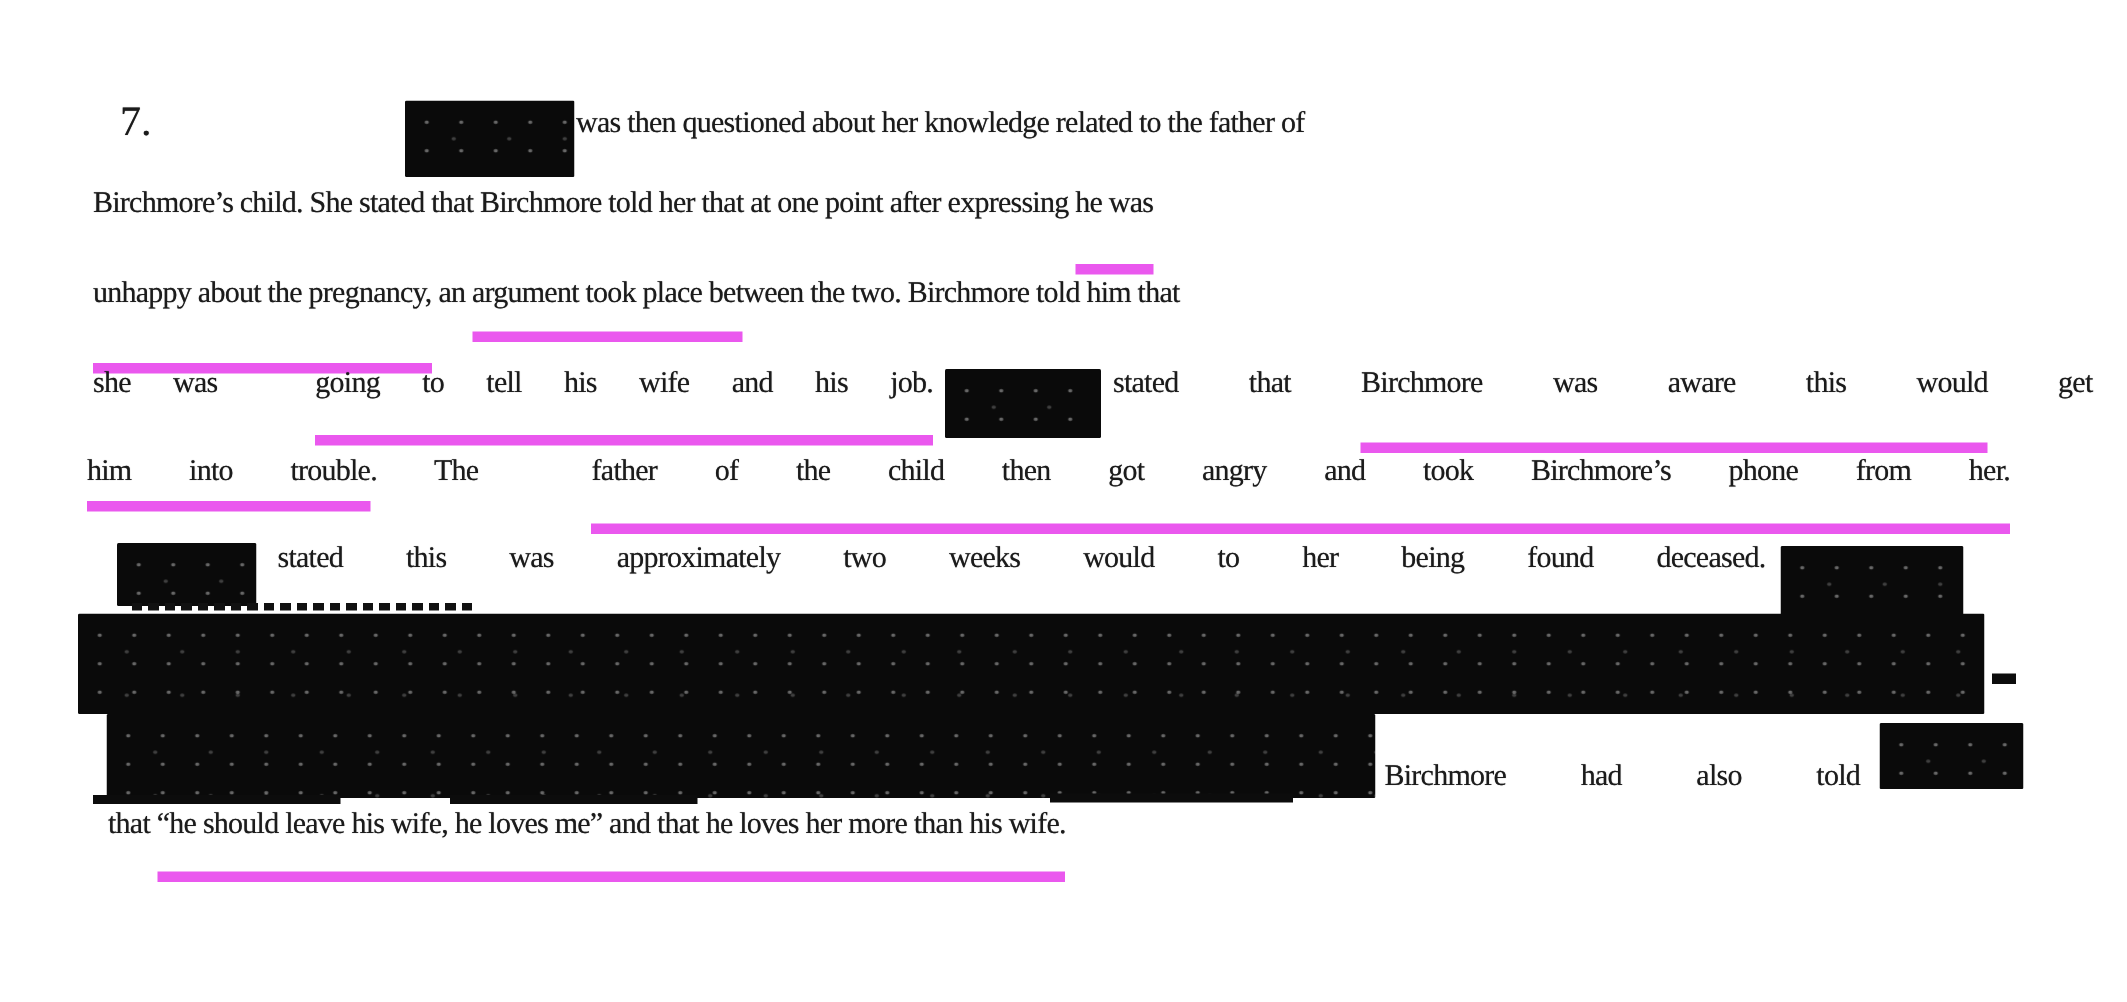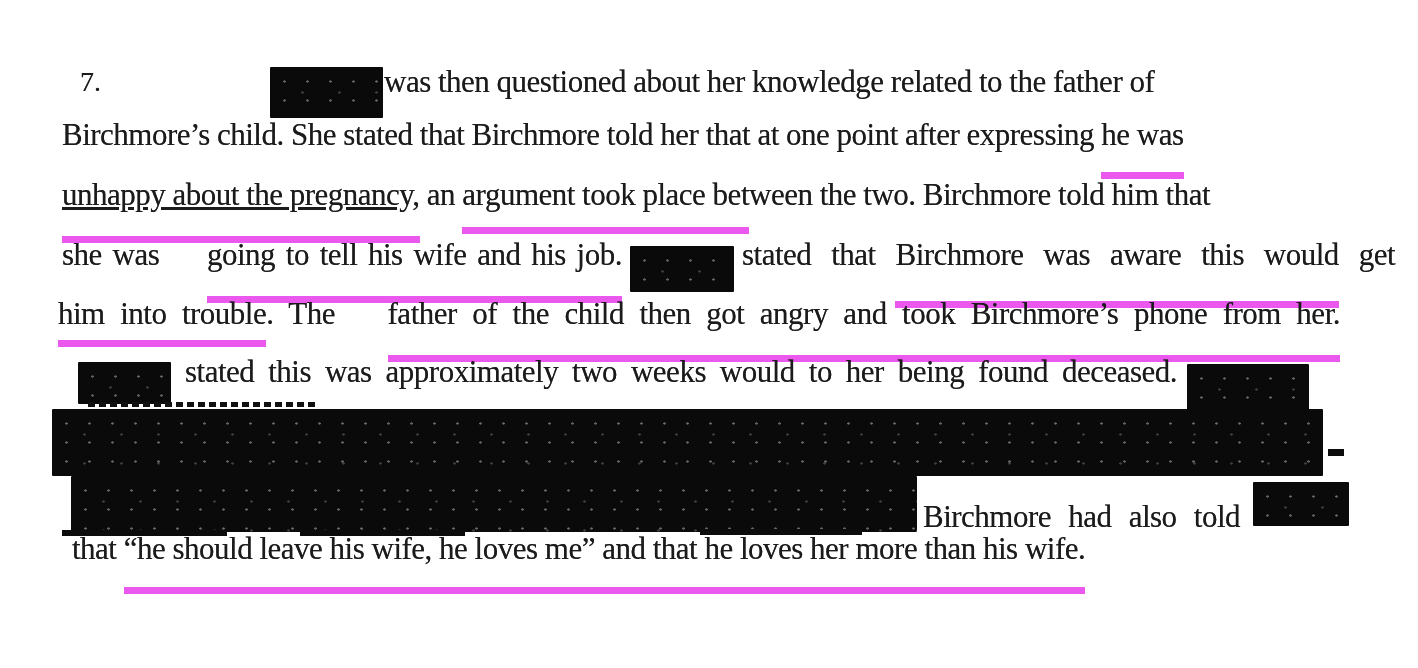--- a/index.html
+++ b/index.html
@@ -11,45 +11,45 @@
     position: relative;
     width: 1418px;
     height: 668px;
     background: #ffffff;
     overflow: hidden;
     font-family: "Liberation Serif", "DejaVu Serif", serif;
     color: #1b1b1b;
   }
   .line {
     position: absolute;
-    font-size: 31px;
+    font-size: 20px;
     line-height: 28px;
     letter-spacing: -0.5px;
     white-space: nowrap;
     text-shadow: 0 0 0.5px rgba(0,0,0,0.65);
   }
   .just {
     white-space: normal;
     text-align: justify;
     text-align-last: justify;
   }
   .pnum {
     position: absolute;
     font-size: 28px;
     line-height: 28px;
     text-shadow: 0 0 0.5px rgba(0,0,0,0.65);
   }
   
   .hl { border-bottom: 7px solid #ea58ee; }
   .p9  { padding-bottom: 9px; }
   .p15 { padding-bottom: 15px; }
-  .p20 { padding-bottom: 24px; text-decoration: underline; }
+  .p20 { padding-bottom: 36px; }
   .p21 { padding-bottom: 21px; text-align: right; }
   .p24 { padding-bottom: 24px; margin-left: 37px; }
-  .p26 { padding-bottom: 20px; }
+  .p26 { padding-bottom: 30px; }
   .p29 { padding-bottom: 29px; }
   
   .redact {
     position: absolute;
     background-color: #0a0a0a;
     background-image:
       radial-gradient(rgba(255,255,255,0.38) 1px, transparent 1.7px),
       radial-gradient(rgba(255,255,255,0.22) 1px, transparent 1.8px);
     background-size: 23px 19px, 37px 29px;
     background-position: 3px 5px, 14px 11px;

